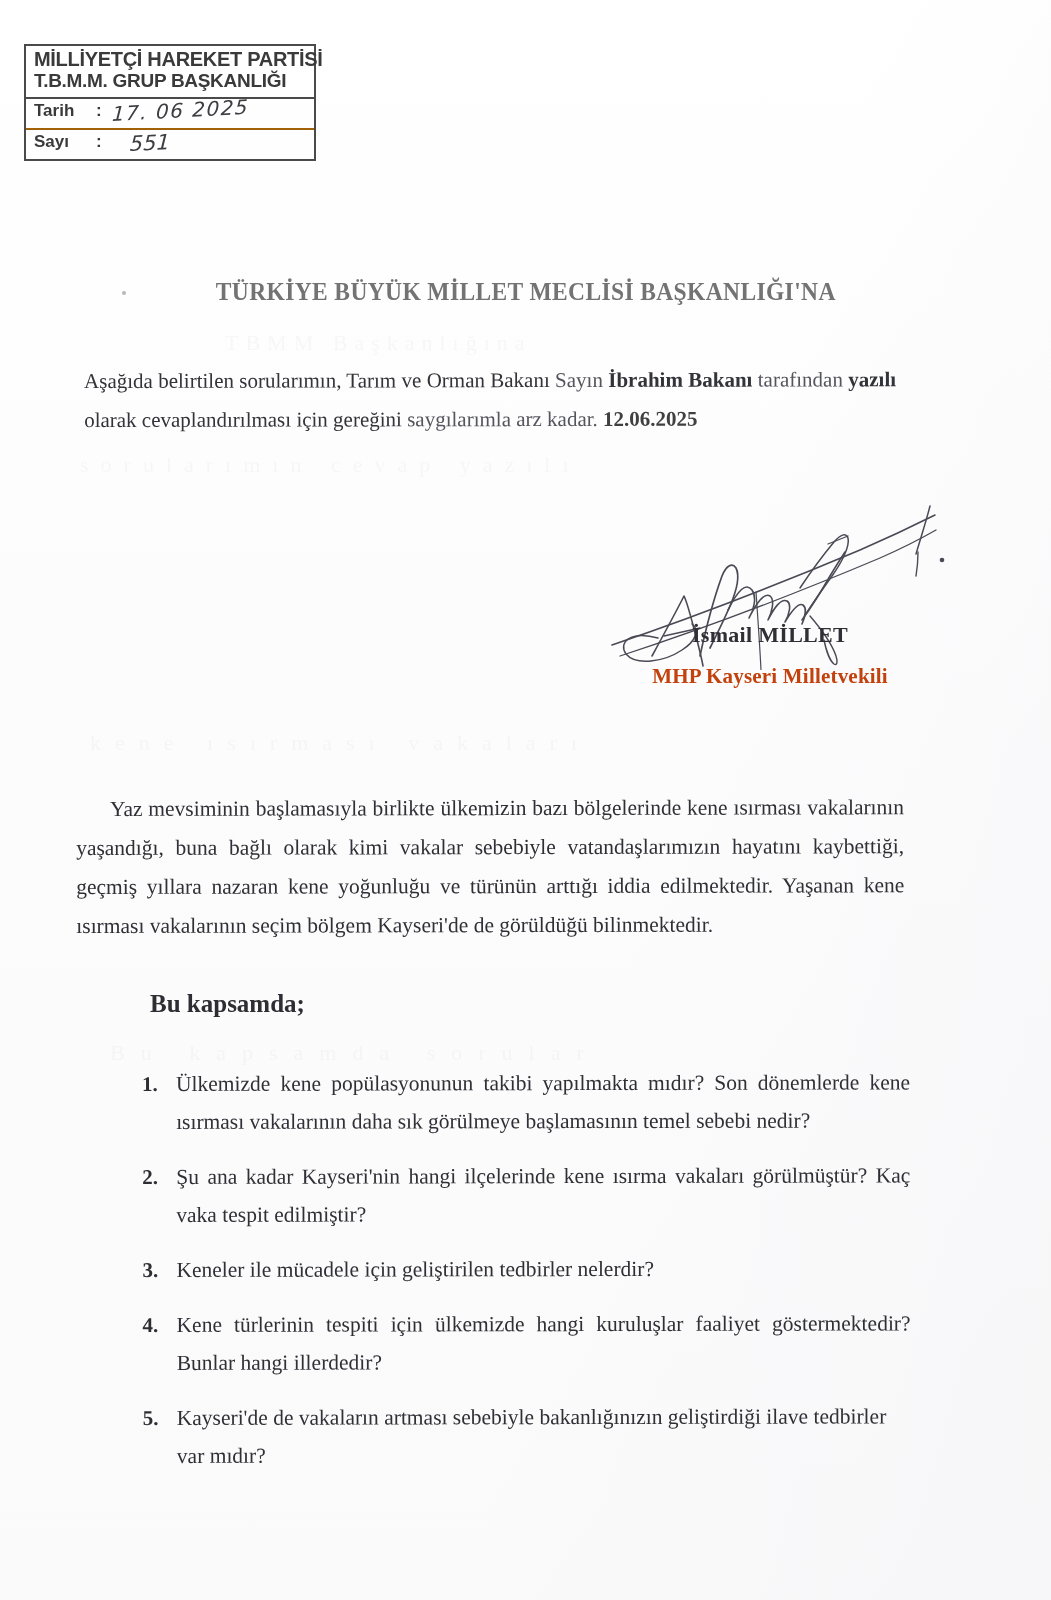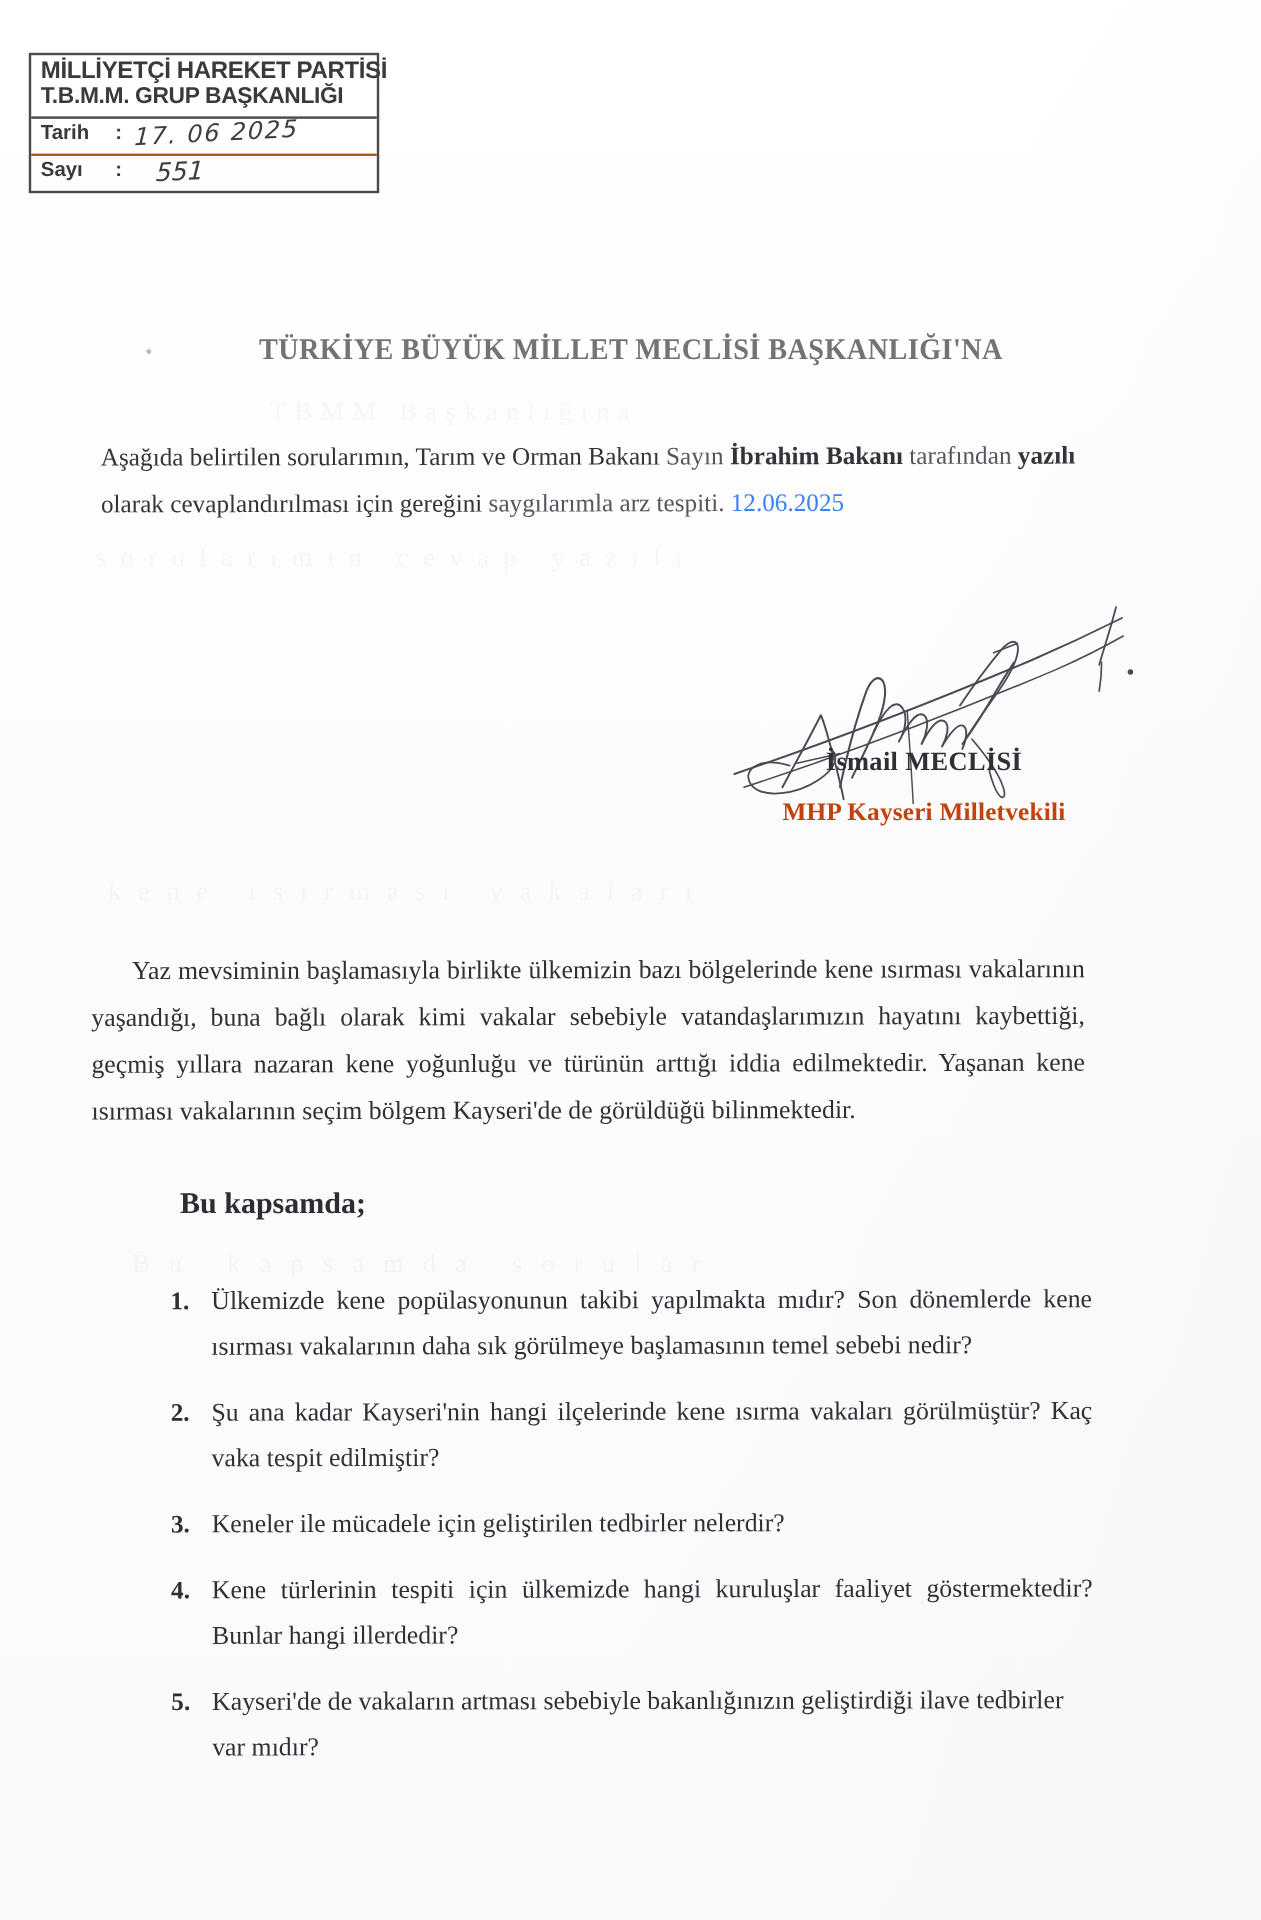--- a/index.html
+++ b/index.html
@@ -141,21 +141,21 @@
     left: 84px;
     top: 362px;
     width: 812px;
     font-size: 21px;
     line-height: 39px;
     text-align: justify;
     color: #33333a;
   }
   .intro .b { font-weight: bold; }
   .intro .fade1 { color: #55555e; }
-  .intro .fade2 { color: #3b82f6; }
+  .intro .fade2 { color: #404040; font-weight: bold; }
 
   
   .sig-wrap {
     position: absolute;
     left: 560px;
     top: 470px;
     width: 420px;
     height: 200px;
   }
   .sig-svg {
@@ -272,21 +272,21 @@
   <div class="doc-title">
     <span class="title-inner">TÜRKİYE BÜYÜK MİLLET MECLİSİ BAŞKANLIĞI'NA</span>
   </div>
 
   <div class="ghost" style="left:225px; top:330px; letter-spacing:7px;">TBMM Başkanlığına</div>
   <div class="ghost" style="left:80px; top:452px; letter-spacing:12px;">sorularımın cevap yazılı</div>
   <div class="ghost" style="left:90px; top:730px; letter-spacing:14px;">kene ısırması vakaları</div>
   <div class="ghost" style="left:110px; top:1040px; letter-spacing:16px;">Bu kapsamda sorular</div>
 
   <div class="intro skew-block">
-    <span>Aşağıda belirtilen sorularımın, Tarım ve Orman Bakanı </span><span class="fade1">Sayın</span><span> </span><span class="b">İbrahim Bakanı</span><span class="fade1"> tarafından </span><span class="b">yazılı</span><span> olarak cevaplandırılması için gereğini </span><span class="fade1">saygılarımla arz tespiti.</span><span class="fade2"> 12.06.2025</span>
+    <span>Aşağıda belirtilen sorularımın, Tarım ve Orman Bakanı </span><span class="fade1">Sayın</span><span> </span><span class="b">İbrahim Bakanı</span><span class="fade1"> tarafından </span><span class="b">yazılı</span><span> olarak cevaplandırılması için gereğini </span><span class="fade1">saygılarımla arz kadar.</span><span class="fade2"> 12.06.2025</span>
   </div>
 
   <div class="sig-wrap">
     <svg class="sig-svg" viewBox="0 0 420 200" xmlns="http://www.w3.org/2000/svg">
       <g fill="none" stroke="#4a4a55" stroke-linecap="round" stroke-linejoin="round">
 
         <path d="M52,175 C120,152 210,118 300,80 C330,67 355,55 375,45" stroke-width="1.6"></path>
 
         <path d="M60,186 C140,160 230,126 320,88 C345,77 362,68 376,60" stroke-width="1.3"></path>
 
@@ -310,21 +310,21 @@
 
         <path d="M196,122 C198,150 200,180 201,200" stroke-width="1.2"></path>
 
         <path d="M370,36 C366,52 360,70 356,84" stroke-width="1.5"></path>
         <path d="M358,82 C358,92 357,100 356,106" stroke-width="1.4"></path>
 
         <circle cx="382" cy="90" r="2.3" fill="#4a4a55" stroke="none"></circle>
       </g>
     </svg>
   </div>
-  <div class="sig-name">İsmail MECLİSİ</div>
+  <div class="sig-name">İsmail MİLLET</div>
   <div class="sig-role">MHP Kayseri Milletvekili</div>
 
   <div class="body-par skew-block">Yaz mevsiminin başlamasıyla birlikte ülkemizin bazı bölgelerinde kene ısırması vakalarının yaşandığı, buna bağlı olarak kimi vakalar sebebiyle vatandaşlarımızın hayatını kaybettiği, geçmiş yıllara nazaran kene yoğunluğu ve türünün arttığı iddia edilmektedir. Yaşanan kene ısırması vakalarının seçim bölgem Kayseri'de de görüldüğü bilinmektedir.</div>
 
   <div class="kapsamda">Bu kapsamda;</div>
 
   <div class="qlist skew-block">
     <div class="qitem">
       <span class="qnum">1.</span>
       <span class="qtext">Ülkemizde kene popülasyonunun takibi yapılmakta mıdır? Son dönemlerde kene ısırması vakalarının daha sık görülmeye başlamasının temel sebebi nedir?</span>

